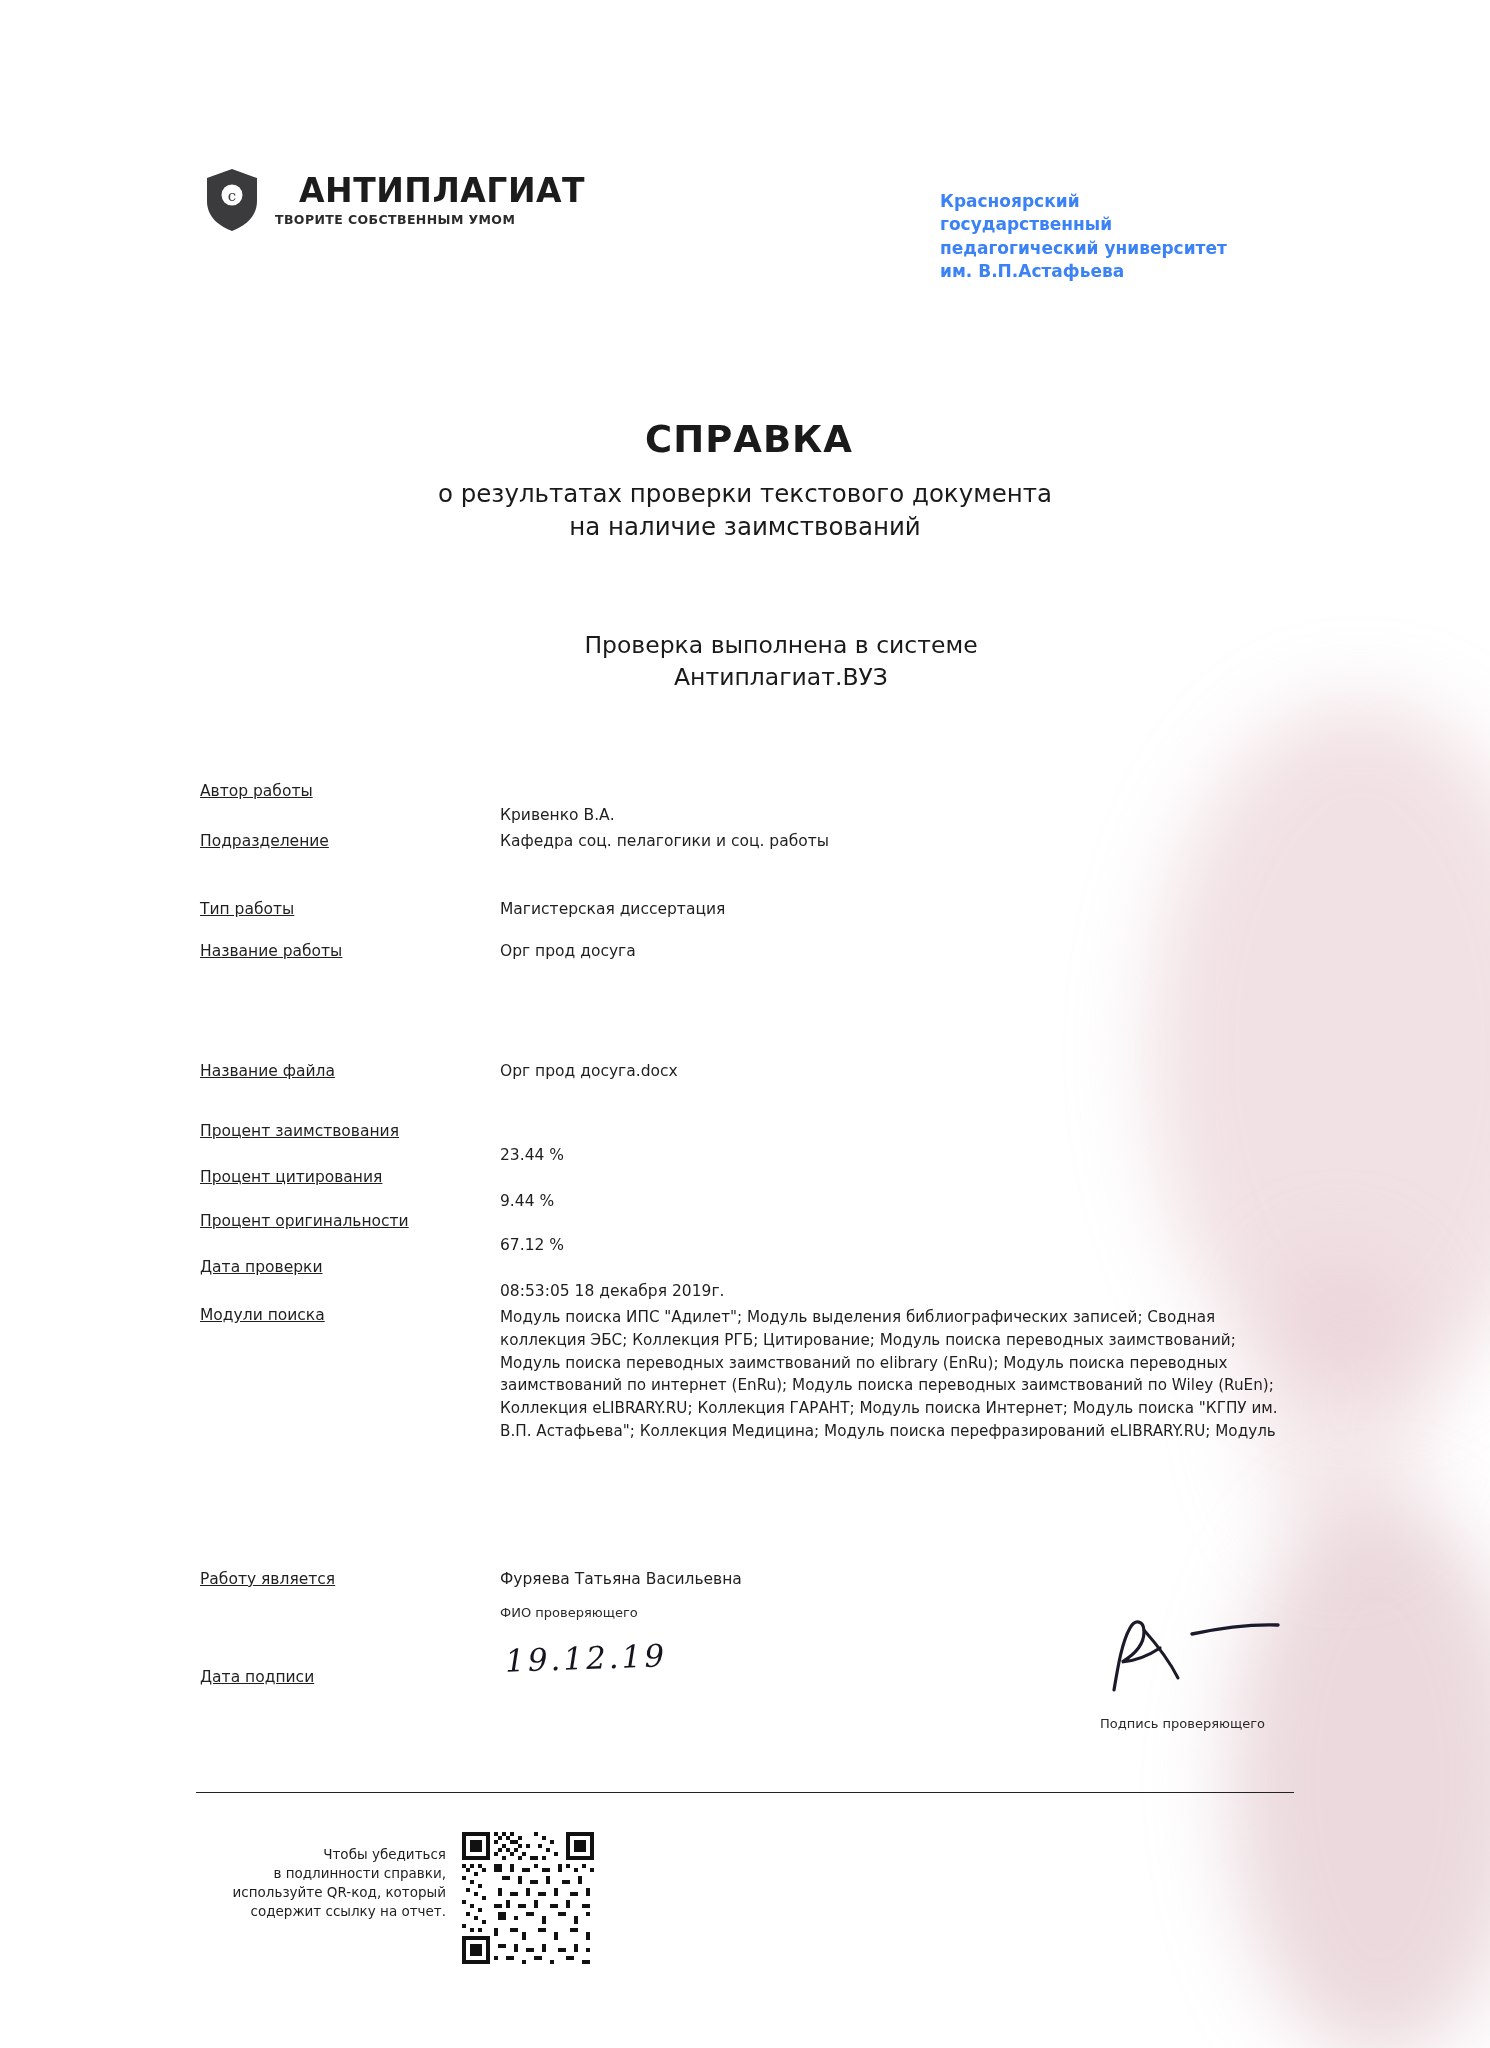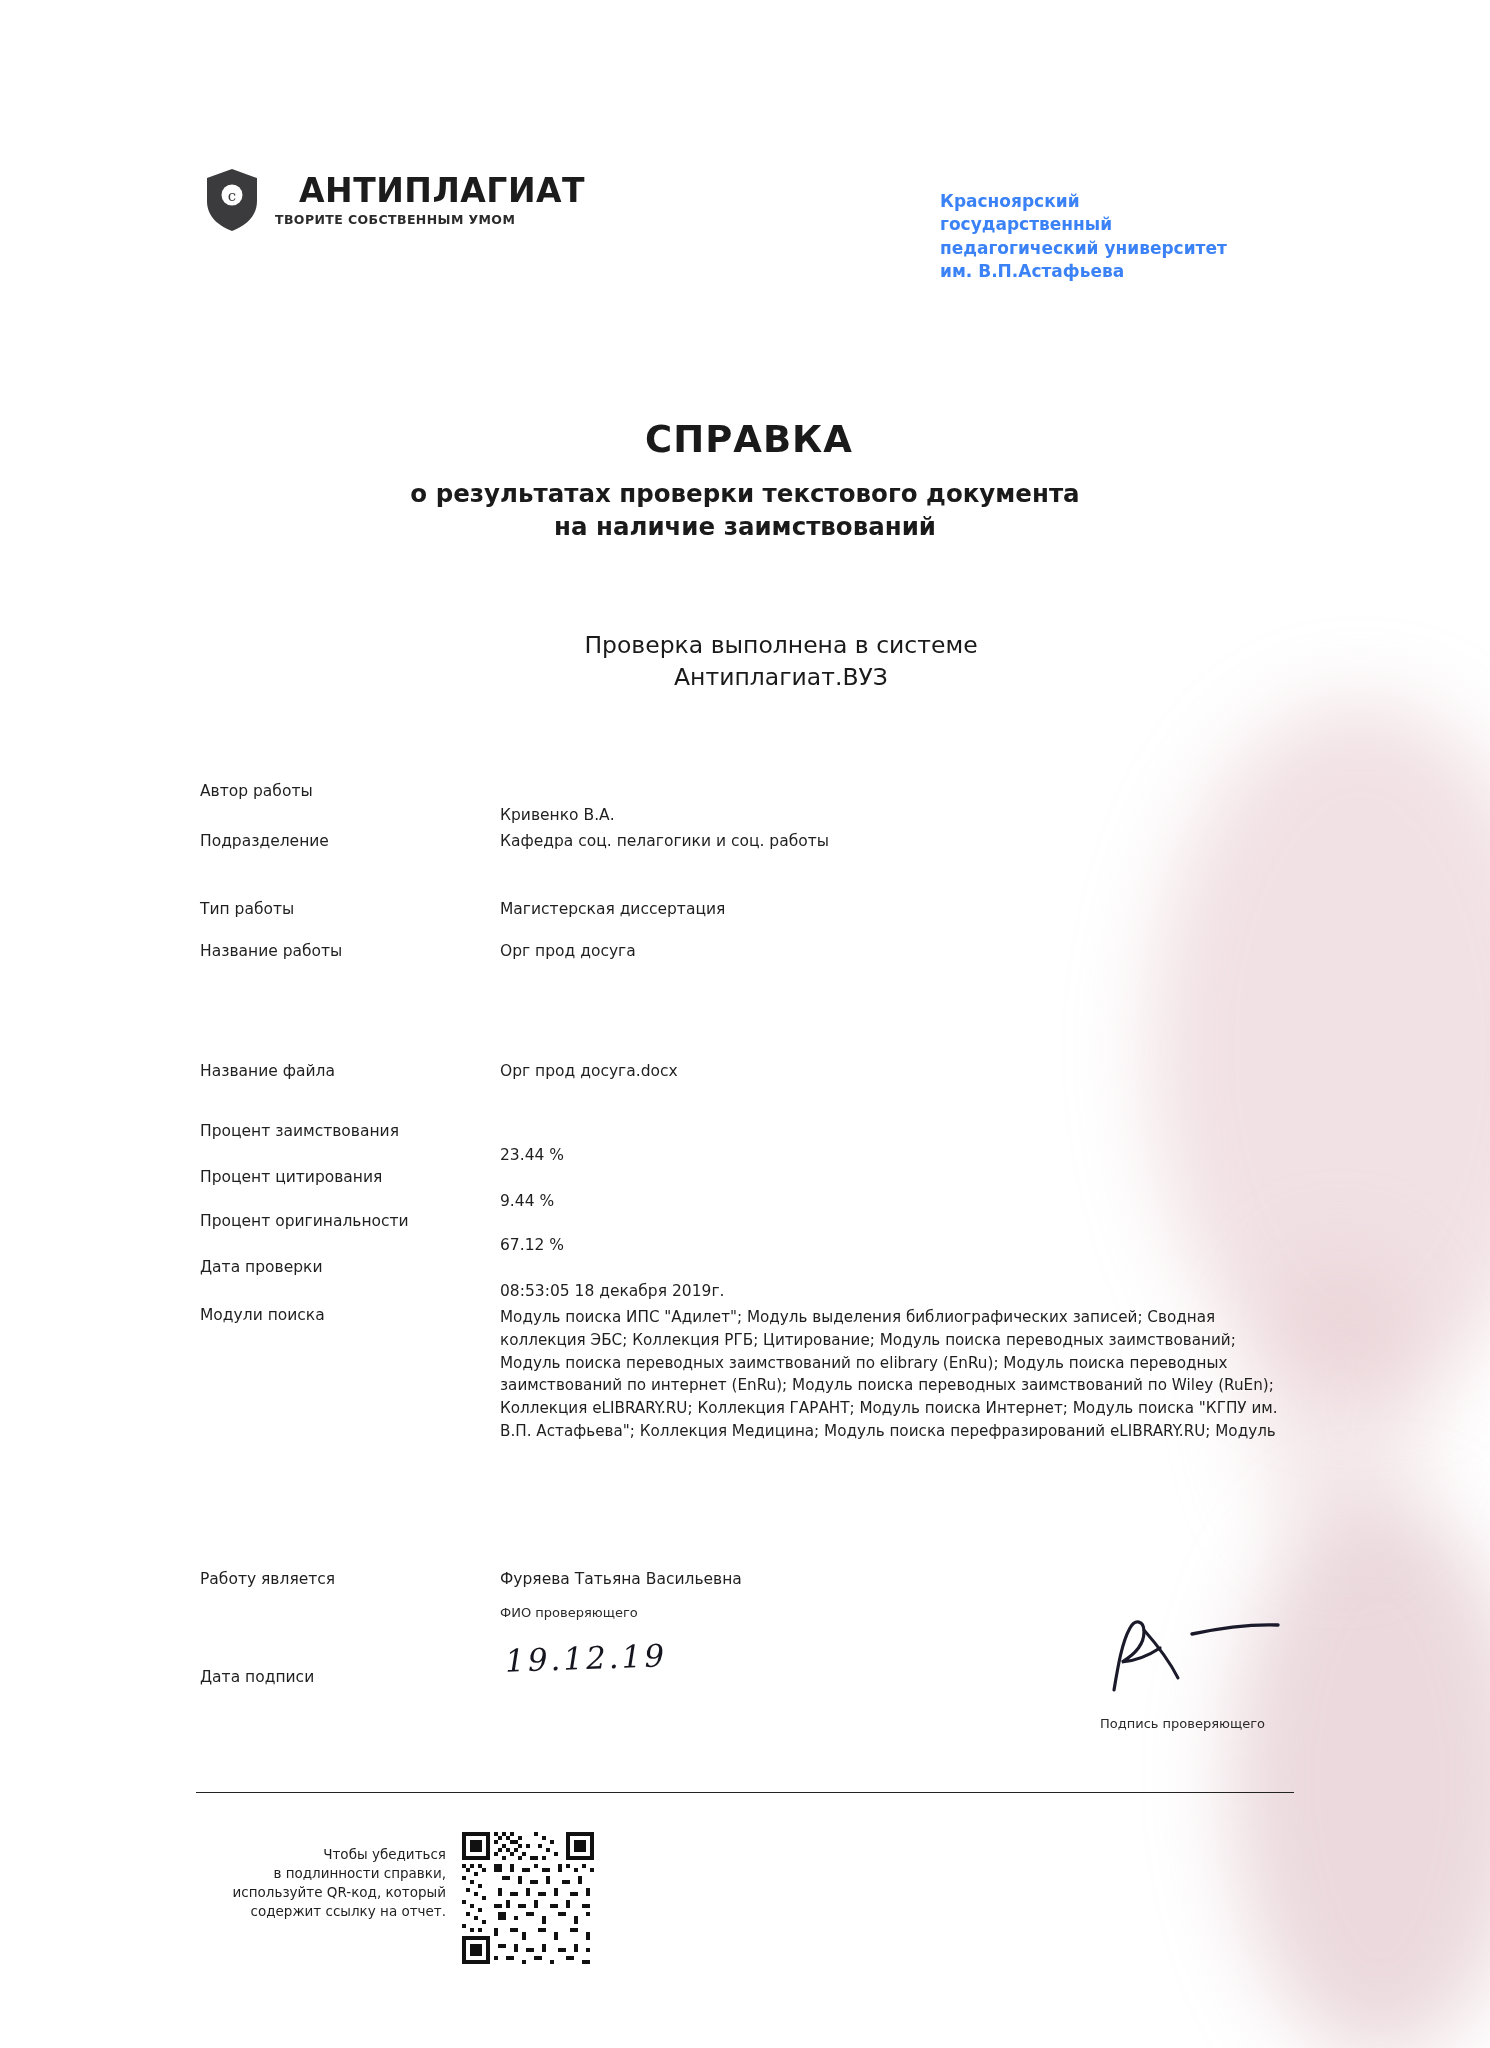--- a/index.html
+++ b/index.html
@@ -95,21 +95,21 @@
     font-weight: bold;
     letter-spacing: 1px;
   }
   .title-sub {
     position: absolute;
     top: 478px;
     left: 0;
     width: 100%;
     text-align: center;
     font-size: 24.5px;
-    font-weight: bold;
+    font-weight: normal;
     line-height: 1.33;
   }
   .title-system {
     position: absolute;
     top: 630px;
     left: 0;
     width: 100%;
     text-align: center;
     font-size: 23.5px;
     font-weight: normal;
@@ -122,20 +122,21 @@
     position: absolute;
     left: 0;
     width: 100%;
   }
   .field .lbl {
     position: absolute;
     left: 200px;
     width: 290px;
     font-size: 15.5px;
     color: #1f1f1f;
+    text-decoration: underline;
   }
   .field .val {
     position: absolute;
     left: 500px;
     width: 800px;
     font-size: 15.5px;
     color: #1f1f1f;
   }
   .val.bold { font-weight: normal; margin-top: 24px; }
 

